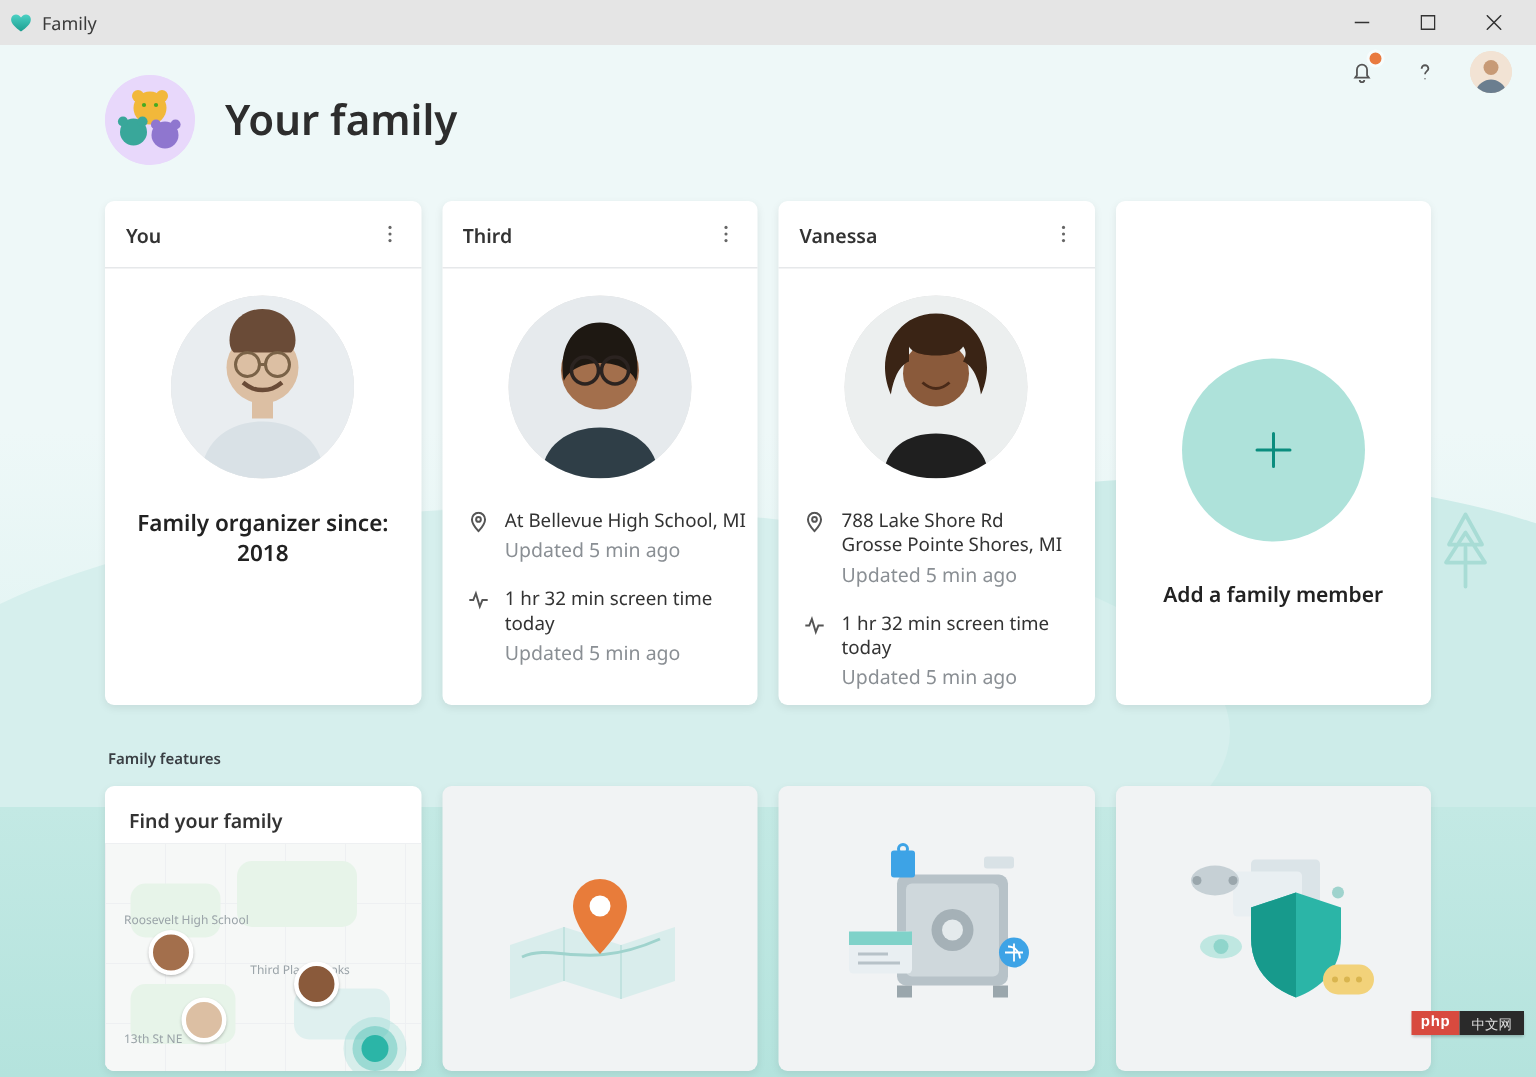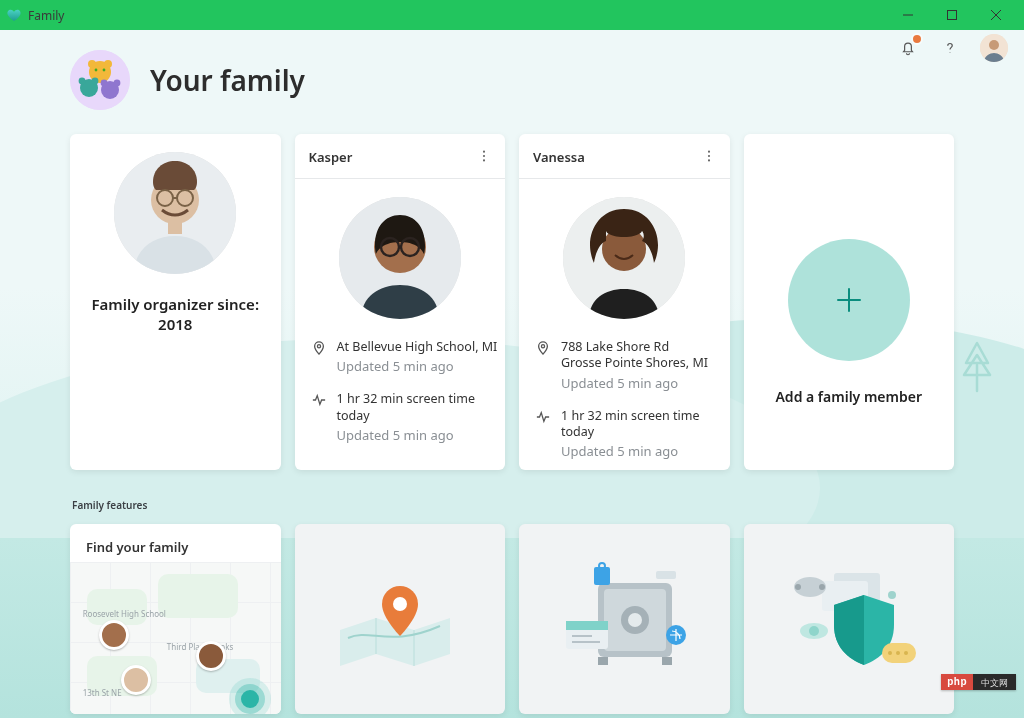--- a/index.html
+++ b/index.html
@@ -13,21 +13,21 @@
     --card:#ffffff;
     --border:#e6e8ea;
     --shadow:0 2px 6px rgba(0,0,0,0.08);
     --section:#3a3f44;
   }
   *{box-sizing:border-box;font-family:"Segoe UI",system-ui,sans-serif;}
   html,body{margin:0;padding:0;width:1024px;height:718px;overflow:hidden;}
   body{background:linear-gradient(#eef8f8 0%,#eef8f8 40%,#cfeeea 100%);position:relative;}
 
   
-  .titlebar{height:30px;display:flex;align-items:center;padding:0 6px;background:#22c55e;position:relative;}
+  .titlebar{height:30px;display:flex;align-items:center;padding:0 6px;background:#e5e5e5;position:relative;}
   .titlebar .app-icon svg{width:16px;height:16px;display:block;}
   .titlebar .app-title{font-size:12px;color:#3a3a3a;margin-left:6px;}
   .win-controls{margin-left:auto;display:flex;}
   .win-btn{width:44px;height:30px;display:flex;align-items:center;justify-content:center;font-size:12px;color:#333;}
   .win-btn svg{width:10px;height:10px;stroke:#333;stroke-width:1;fill:none;}
 
   
   .headerbar{position:absolute;top:34px;right:16px;display:flex;align-items:center;gap:18px;}
   .hb-icon{width:24px;height:24px;position:relative;display:flex;align-items:center;justify-content:center;}
   .hb-icon svg{width:18px;height:18px;stroke:#555;fill:none;stroke-width:1.6;}
@@ -191,20 +191,28 @@
           <circle cx="34" cy="33" r="3.4" fill="#8f76cf"></circle>
           <circle cx="47" cy="33" r="3.4" fill="#8f76cf"></circle>
       </svg>
     </div>
     <div class="page-title">Your family</div>
   </div>
 
   <div class="cards">
 
     <div class="card">
+      <div class="card-head">
+        <span class="card-name">You</span>
+        <span class="more"><svg viewBox="0 0 16 16">
+              <circle cx="8" cy="3" r="1.2"></circle>
+              <circle cx="8" cy="8" r="1.2"></circle>
+              <circle cx="8" cy="13" r="1.2"></circle>
+            </svg></span>
+      </div>
       <div class="portrait-wrap">
           <div class="portrait">
         <svg viewBox="0 0 122 122" width="122" height="122">
               <rect width="122" height="122" fill="#e9edf0"></rect>
               <circle cx="61" cy="48" r="24" fill="#dcbfa3"></circle>
               <rect x="54" y="68" width="14" height="14" fill="#dcbfa3"></rect>
               <path d="M20 122c0-24 18-38 41-38s41 14 41 38" fill="#d9e1e6"></path>
               <path d="M39 30c0-13 10-21 22-21s22 8 22 21c0 6-3 8-3 8H42s-3-2-3-8z" fill="#6a4b37"></path>
               <path d="M48 58c5 4 8 5 13 5s8-1 13-5" stroke="#6a4b37" stroke-width="3" fill="none"></path>
               <circle cx="51" cy="46" r="8" fill="none" stroke="#7a6247" stroke-width="2"></circle>
@@ -213,21 +221,21 @@
             </svg>
       </div>
         </div>
       <div class="you-body">
         <div class="org-line">Family organizer since: 2018</div>
       </div>
     </div>
 
     <div class="card">
       <div class="card-head">
-        <span class="card-name">Kasper</span>
+        <span class="card-name">Third</span>
         <span class="more"><svg viewBox="0 0 16 16">
               <circle cx="8" cy="3" r="1.2"></circle>
               <circle cx="8" cy="8" r="1.2"></circle>
               <circle cx="8" cy="13" r="1.2"></circle>
             </svg></span>
       </div>
       <div class="portrait-wrap">
           <div class="portrait">
         <svg viewBox="0 0 122 122" width="122" height="122">
               <rect width="122" height="122" fill="#e6eaed"></rect>

